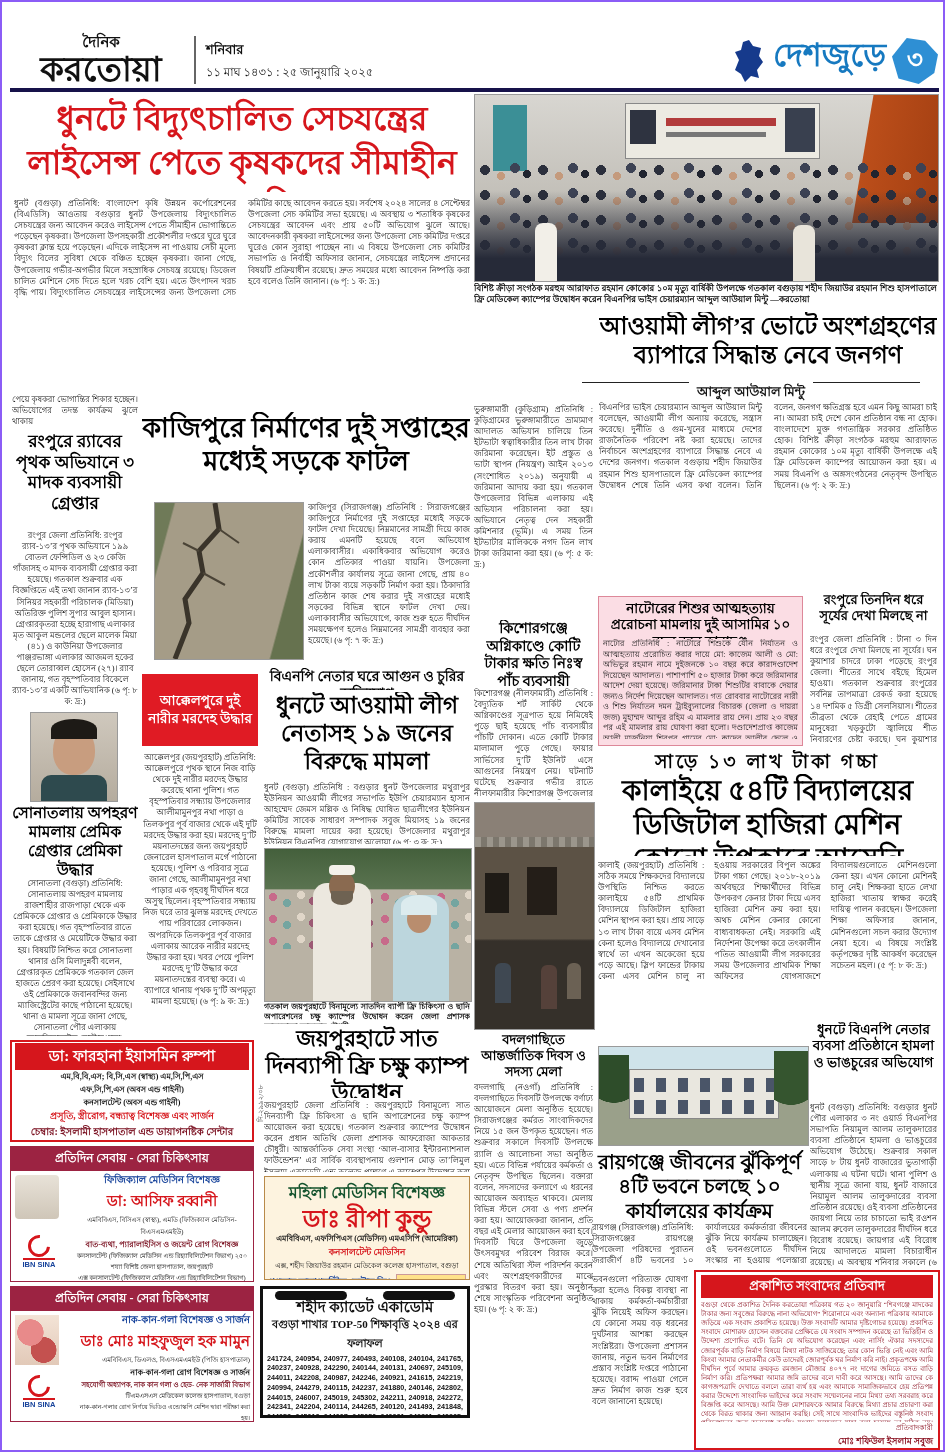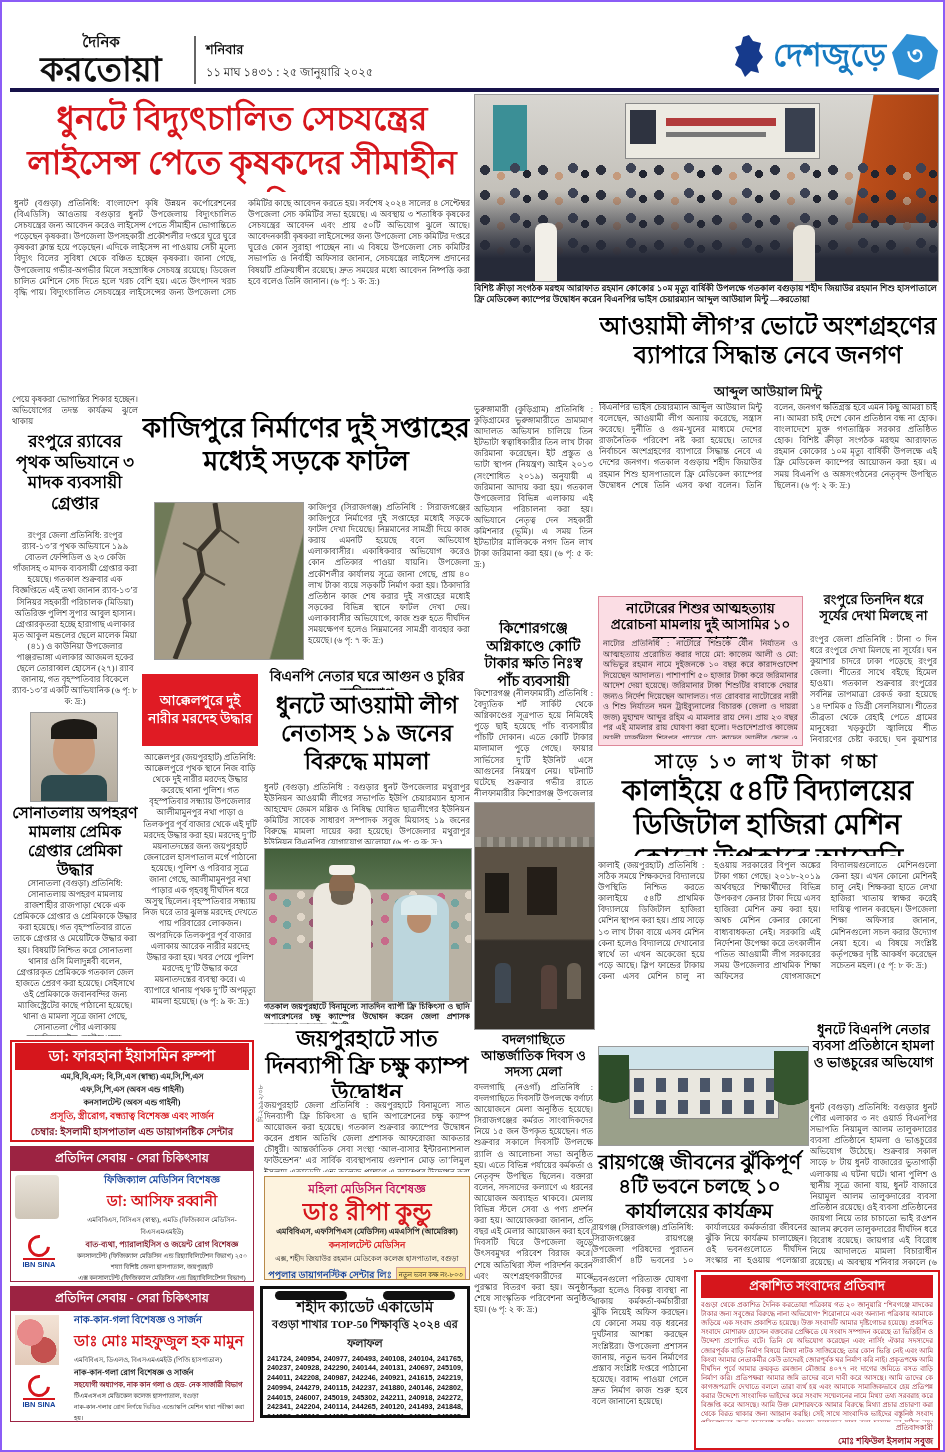--- a/index.html
+++ b/index.html
@@ -39,21 +39,21 @@
 
   <div class="abs" style="left:14px;top:28px;width:170px;text-align:center">
     <div style="font-size:15px;font-weight:bold">দৈনিক</div>
     <div style="font-size:34px;font-weight:900;line-height:1;margin-top:-2px">করতোয়া</div>
   </div>
   <div class="abs" style="left:192px;top:34px;width:2px;height:48px;background:#666"></div>
   <div class="abs" style="left:204px;top:38px;width:220px">
     <div style="font-size:13px;font-weight:bold">শনিবার</div>
     <div style="font-size:11.5px;margin-top:3px">১১ মাঘ ১৪৩১ : ২৫ জানুয়ারি ২০২৫</div>
   </div>
-  <div class="abs" style="left:700px;top:28px;width:236px;display:flex;align-items:center;justify-content:flex-end;gap:6px">
+  <div class="abs" style="left:700px;top:28px;width:236px;display:flex;align-items:flex-end;justify-content:flex-end;gap:6px">
     <svg width="34" height="44" viewBox="0 0 34 44">
       <path d="M10 2 L16 0 L20 6 L28 8 L26 16 L30 22 L24 30 L26 38 L18 36 L12 42 L8 34 L2 30 L6 20 L2 12 L8 10 Z" fill="#163a8c"></path>
     </svg>
     <div style="font-size:32px;font-weight:900;color:#1679c0">দেশজুড়ে</div>
     <div style="width:46px;height:46px;background:#2e8fd4;clip-path:polygon(32% 0,72% 6%,100% 36%,92% 76%,58% 100%,14% 88%,0 40%);display:flex;align-items:center;justify-content:center;color:#fff;font-size:25px;font-weight:bold">৩</div>
   </div>
   <div class="abs rule" style="left:8px;top:86px;width:929px;height:4px"></div>
 
   <div class="abs hl red" style="left:12px;top:96px;width:456px;height:94px;font-size:33px;line-height:1.32">ধুনটে বিদ্যুৎচালিত সেচযন্ত্রের লাইসেন্স পেতে কৃষকদের সীমাহীন ভোগান্তি</div>
   <div class="abs bt cols2" style="left:12px;top:196px;width:456px;height:192px">ধুনট (বগুড়া) প্রতিনিধি: বাংলাদেশ কৃষি উন্নয়ন কর্পোরেশনের (বিএডিসি) আওতায় বগুড়ার ধুনট উপজেলায় বিদ্যুৎচালিত সেচযন্ত্রের জন্য আবেদন করেও লাইসেন্স পেতে সীমাহীন ভোগান্তিতে পড়েছেন কৃষকরা। উপজেলা উপসহকারী প্রকৌশলীর দপ্তরে ঘুরে ঘুরে কৃষকরা ক্লান্ত হয়ে পড়েছেন। এদিকে লাইসেন্স না পাওয়ায় সেচী মূল্যে বিদ্যুৎ বিলের সুবিধা থেকে বঞ্চিত হচ্ছেন কৃষকরা। জানা গেছে, উপজেলায় গভীর-অগভীর মিলে সহস্রাধিক সেচযন্ত্র রয়েছে। ডিজেল চালিত মেশিনে সেচ দিতে হলে খরচ বেশি হয়। এতে উৎপাদন খরচ বৃদ্ধি পায়। বিদ্যুৎচালিত সেচযন্ত্রের লাইসেন্সের জন্য উপজেলা সেচ কমিটির কাছে আবেদন করতে হয়। সর্বশেষ ২০২৪ সালের ৪ সেপ্টেম্বর উপজেলা সেচ কমিটির সভা হয়েছে। এ অবস্থায় ৩ শতাধিক কৃষকের সেচযন্ত্রের আবেদন এবং প্রায় ৫০টি অভিযোগ ঝুলে আছে। আবেদনকারী কৃষকরা লাইসেন্সের জন্য উপজেলা সেচ কমিটির দপ্তরে ঘুরেও কোন সুরাহা পাচ্ছেন না। এ বিষয়ে উপজেলা সেচ কমিটির সভাপতি ও নির্বাহী অফিসার জানান, সেচযন্ত্রের লাইসেন্স প্রদানের বিষয়টি প্রক্রিয়াধীন রয়েছে। দ্রুত সময়ের মধ্যে আবেদন নিষ্পত্তি করা হবে বলেও তিনি জানান। (৬ পৃ: ১ ক: দ্র:)</div>
@@ -70,21 +70,21 @@
     <div class="crowdheads"></div>
     <div class="crowdbodies"></div>
     <div class="abs" style="left:60px;bottom:0;width:22px;height:58px;background:#f2efe8;border-radius:8px 8px 0 0"></div>
     <div class="abs" style="left:318px;bottom:0;width:22px;height:56px;background:#e8e4da;border-radius:8px 8px 0 0"></div>
   </div>
   <div class="abs cap" style="left:472px;top:281px;width:463px;height:26px">বিশিষ্ট ক্রীড়া সংগঠক মরহুম আরাফাত রহমান কোকোর ১০ম মৃত্যু বার্ষিকী উপলক্ষে গতকাল বগুড়ায় শহীদ জিয়াউর রহমান শিশু হাসপাতালে ফ্রি মেডিকেল ক্যাম্পের উদ্বোধন করেন বিএনপির ভাইস চেয়ারম্যান আব্দুল আউয়াল মিন্টু —করতোয়া</div>
 
   <div class="abs bt" style="left:472px;top:402px;width:119px;height:212px">ভুরুঙ্গামারী (কুড়িগ্রাম) প্রতিনিধি : কুড়িগ্রামের ভুরুঙ্গামারীতে ভ্রাম্যমাণ আদালত অভিযান চালিয়ে তিন ইটভাটা স্বত্বাধিকারীর তিন লাখ টাকা জরিমানা করেছেন। ইট প্রস্তুত ও ভাটা স্থাপন (নিয়ন্ত্রণ) আইন ২০১৩ (সংশোধিত ২০১৯) অনুযায়ী এ জরিমানা আদায় করা হয়। গতকাল উপজেলার বিভিন্ন এলাকায় এই অভিযান পরিচালনা করা হয়। অভিযানে নেতৃত্ব দেন সহকারী কমিশনার (ভূমি)। এ সময় তিন ইটভাটার মালিককে নগদ তিন লাখ টাকা জরিমানা করা হয়। (৬ পৃ: ৫ ক: দ্র:)</div>
 
   <div class="abs hl" style="left:597px;top:310px;width:338px;height:66px;font-size:24px">আওয়ামী লীগ’র ভোটে অংশগ্রহণের ব্যাপারে সিদ্ধান্ত নেবে জনগণ</div>
-  <div class="abs" style="left:597px;top:380px;width:338px;display:flex;align-items:flex-end;gap:8px">
+  <div class="abs" style="left:580px;top:380px;width:338px;display:flex;align-items:flex-start;gap:8px">
     <div style="flex:1;height:1px;background:#222"></div>
     <span style="font-weight:bold;font-size:13px">আব্দুল আউয়াল মিন্টু</span>
     <div style="flex:1;height:1px;background:#222"></div>
   </div>
   <div class="abs bt cols2" style="left:597px;top:400px;width:338px;height:188px">বিএনপির ভাইস চেয়ারম্যান আব্দুল আউয়াল মিন্টু বলেছেন, আওয়ামী লীগ অন্যায় করেছে, সন্ত্রাস করেছে। দুর্নীতি ও গুম-খুনের মাধ্যমে দেশের রাজনৈতিক পরিবেশ নষ্ট করা হয়েছে। তাদের নির্বাচনে অংশগ্রহণের ব্যাপারে সিদ্ধান্ত নেবে এ দেশের জনগণ। গতকাল বগুড়ায় শহীদ জিয়াউর রহমান শিশু হাসপাতালে ফ্রি মেডিকেল ক্যাম্পের উদ্বোধন শেষে তিনি এসব কথা বলেন। তিনি বলেন, জনগণ ক্ষতিগ্রস্ত হবে এমন কিছু আমরা চাই না। আমরা চাই দেশে কোন প্রতিষ্ঠান বন্ধ না হোক। বাংলাদেশে মুক্ত গণতান্ত্রিক সরকার প্রতিষ্ঠিত হোক। বিশিষ্ট ক্রীড়া সংগঠক মরহুম আরাফাত রহমান কোকোর ১০ম মৃত্যু বার্ষিকী উপলক্ষে এই ফ্রি মেডিকেল ক্যাম্পের আয়োজন করা হয়। এ সময় বিএনপি ও অঙ্গসংগঠনের নেতৃবৃন্দ উপস্থিত ছিলেন। (৬ পৃ: ২ ক: দ্র:)</div>
 
   <div class="abs hl" style="left:140px;top:410px;width:328px;height:84px;font-size:27px">কাজিপুরে নির্মাণের দুই সপ্তাহের মধ্যেই সড়কে ফাটল</div>
   <div class="photo" style="left:152px;top:500px;width:148px;height:156px;background:linear-gradient(105deg,#6f7a58 0 10%,#a59c87 11% 82%,#66724f 83%)">
     <svg width="148" height="156">
       <path d="M20 156 L34 120 L30 96 L48 70 L44 48 L64 26 L60 0" stroke="#3a342a" stroke-width="5" fill="none"></path>
@@ -120,21 +120,21 @@
     <div class="abs" style="left:128px;top:46px;width:56px;height:106px;background:#bcd6dd;border-radius:16px 16px 0 0"></div>
     <div class="abs" style="left:142px;top:56px;width:24px;height:28px;background:#b98d6e;border-radius:50%"></div>
     <div class="abs" style="left:136px;top:46px;width:36px;height:20px;background:#dcebee;border-radius:50% 50% 0 0"></div>
   </div>
   <div class="abs cap" style="left:262px;top:1000px;width:206px;height:22px;font-size:7.8px">গতকাল জয়পুরহাটে বিনামূল্যে সাতদিন ব্যাপী ফ্রি চিকিৎসা ও ছানি অপারেশনের চক্ষু ক্যাম্পের উদ্বোধন করেন জেলা প্রশাসক আফরোজা আকতার চৌধুরী</div>
 
   <div class="abs hl" style="left:262px;top:1024px;width:206px;height:72px;font-size:22px">জয়পুরহাটে সাত দিনব্যাপী ফ্রি চক্ষু ক্যাম্প উদ্বোধন</div>
   <div class="abs bt" style="left:262px;top:1098px;width:206px;height:72px">জয়পুরহাট জেলা প্রতিনিধি : জয়পুরহাটে বিনামূল্যে সাত দিনব্যাপী ফ্রি চিকিৎসা ও ছানি অপারেশনের চক্ষু ক্যাম্প আয়োজন করা হয়েছে। গতকাল শুক্রবার ক্যাম্পের উদ্বোধন করেন প্রধান অতিথি জেলা প্রশাসক আফরোজা আকতার চৌধুরী। আন্তর্জাতিক সেবা সংস্থা ‘আল-বাসার ইন্টারন্যাশনাল ফাউন্ডেশন’ এর সার্বিক ব্যবস্থাপনায় গুলশান মোড় তা’লিমুল ইসলাম একাডেমি এন্ড কলেজ প্রাঙ্গণে এ ক্যাম্পের উদ্বোধন করা হয়। ক্যাম্পে পাঁচ হাজার রোগীকে বিনামূল্যে চিকিৎসা, ঔষধ ও চশমা প্রদানসহ পাঁচ’শ রোগীর ছানি অপারেশনের ব্যবস্থা করা হয়। (৫ পৃ: ৩ ক: দ্র:)</div>
 
   <div class="adbox" style="left:262px;top:1174px;width:206px;height:104px;background:#fdf3df;border:1px solid #b88a4a;text-align:center;padding:3px">
-    <div style="font-size:12px;font-weight:bold;color:#be185d">মহিলা মেডিসিন বিশেষজ্ঞ</div>
+    <div style="font-size:16px;font-weight:bold;color:#14532d">মহিলা মেডিসিন বিশেষজ্ঞ</div>
     <div class="red" style="font-size:24px;font-weight:900;line-height:1.05">ডাঃ রীপা কুন্ডু</div>
     <div style="font-size:7.8px;font-weight:bold">এমবিবিএস, এফসিপিএস (মেডিসিন) এমএসিপি (আমেরিকা)</div>
     <div class="red" style="font-size:9px;font-weight:bold">কনসালটেন্ট মেডিসিন</div>
     <div style="font-size:7.4px">এক্স, শহীদ জিয়াউর রহমান মেডিকেল কলেজ হাসপাতাল, বগুড়া</div>
     <div style="display:flex;gap:4px;align-items:center;justify-content:center;margin-top:2px">
       <div style="font-size:9.5px;font-weight:bold;color:#17439b">পপুলার ডায়াগনস্টিক সেন্টার লিঃ</div>
       <div style="font-size:6.8px;background:#ffe28a;border:1px solid #c99;padding:1px 2px">নতুন ভবন কক্ষ নং-৮০৩</div>
     </div>
 
   </div>
@@ -241,21 +241,21 @@
   <div class="adbox" style="left:8px;top:1284px;width:244px;height:136px;border:1px solid #9c2342">
     <div class="adhdr">প্রতিদিন সেবায় - সেরা চিকিৎসায়</div>
     <div style="display:flex">
       <div style="width:52px;padding:4px">
         <div style="width:44px;height:50px;background:radial-gradient(circle at 35% 35%,#e88a8a 0 30%,transparent 31%),radial-gradient(circle at 65% 70%,#c4514f 0 28%,transparent 29%),linear-gradient(#f3e3d6,#e2c9b8)"></div>
         <div class="ibn" style="margin-top:10px">
           <div class="cres"></div>
           <div class="t">IBN SINA</div>
         </div>
       </div>
-      <div style="flex:1;text-align:left;padding:1px 3px">
+      <div style="flex:1;text-align:right;padding:1px 3px">
         <div style="font-size:10px;font-weight:bold;color:#17439b">নাক-কান-গলা বিশেষজ্ঞ ও সার্জন</div>
         <div class="red" style="font-size:15px;font-weight:900">ডাঃ মোঃ মাহফুজুল হক মামুন</div>
         <div style="font-size:6.6px">এমবিবিএস, ডিএলও, বিএসএমএমইউ (পিজি হাসপাতাল)</div>
         <div style="font-size:8px;font-weight:bold">নাক-কান-গলা রোগ বিশেষজ্ঞ ও সার্জন</div>
         <div style="font-size:7px;color:#7a1020;font-weight:bold">সহযোগী অধ্যাপক, নাক কান গলা ও হেড- নেক সার্জারী বিভাগ</div>
         <div style="font-size:6.4px">টিএমএসএস মেডিকেল কলেজ হাসপাতাল, বগুড়া</div>
         <div style="font-size:6.2px">নাক-কান-গলার রোগ নির্ণয়ে ভিডিও এন্ডোস্কপি মেশিন দ্বারা পরীক্ষা করা হয়।</div>
 
       </div>
     </div>

